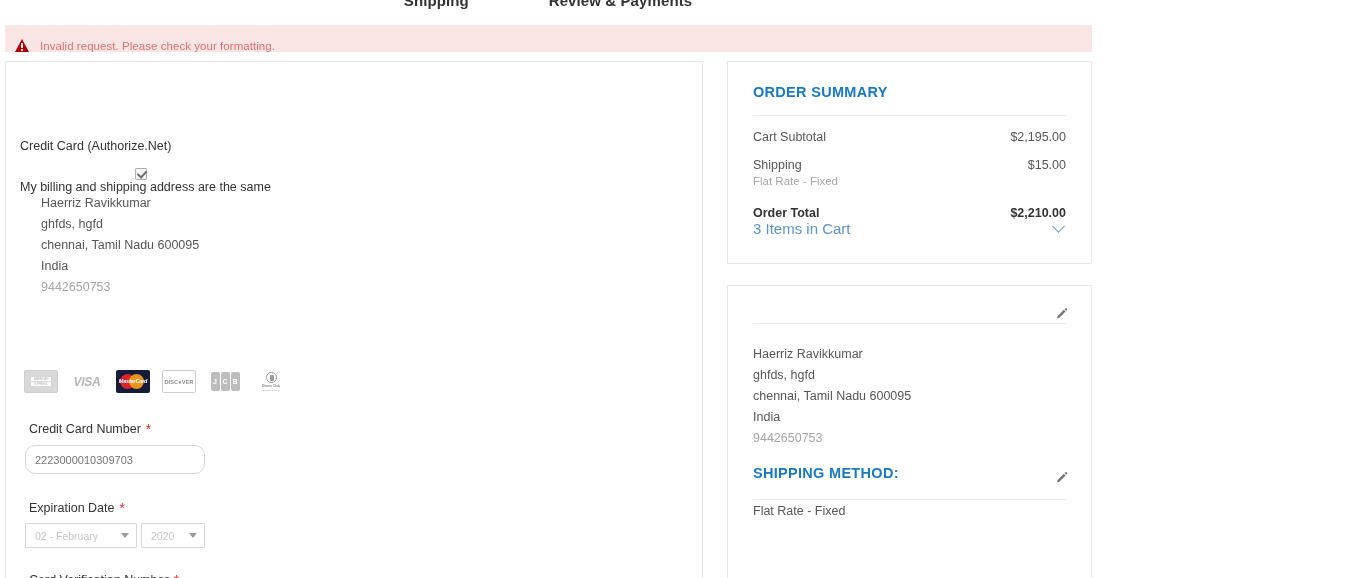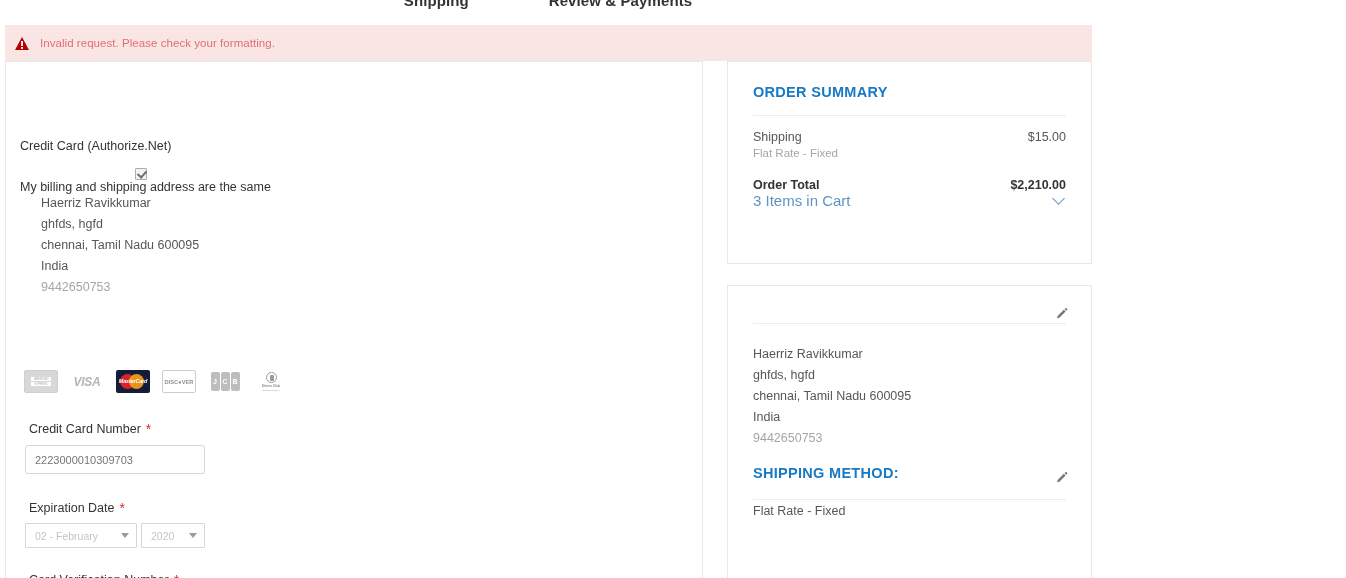--- a/index.html
+++ b/index.html
@@ -32,24 +32,24 @@
     letter-spacing: .1px;
     white-space: nowrap;
   }
 
   
   .error-banner {
     position: absolute;
     top: 25px;
     left: 5px;
     width: 1087px;
-    height: 36px;
+    height: 27px;
     background: #fae5e5;
     display: flex;
-    align-items: center;
+    align-items: flex-end;
     padding-left: 10px;
   }
   .warn-icon {
     width: 14px;
     height: 14px;
     flex: 0 0 14px;
     position: relative;
     margin-right: 11px;
   }
   .warn-icon .tri {
@@ -294,21 +294,21 @@
   .lbl-exp   { position: absolute; top: 438px; left: 23px; }
   .lbl-cvn   { position: absolute; top: 510px; left: 23px; }
 
   .txt-input {
     border: 1px solid #d6d6d6;
     background: #ffffff;
     font-family: "Liberation Sans", sans-serif;
     font-size: 11px;
     color: #c9c9c9;
     padding: 0 9px;
-    border-radius: 3px;
+    border-radius: 10px;
     outline: none;
   }
   .in-ccnum {
     position: absolute;
     top: 383px; left: 19px;
     width: 180px; height: 29px;
   }
 
   .sel {
     position: absolute;
@@ -505,20 +505,24 @@
   </div>
 
 </div>
 
 <div class="right-col">
 
   <div class="panel panel-summary">
     <div class="panel-title">ORDER SUMMARY</div>
     <hr class="panel-hr">
 
+    <div class="sum-row">
+      <div>Cart Subtotal</div>
+      <div>$2,195.00</div>
+    </div>
 
     <div class="sum-row">
       <div>
         <div>Shipping</div>
         <div class="sum-sub">Flat Rate - Fixed</div>
       </div>
       <div>$15.00</div>
     </div>
 
     <div class="sum-row total">

